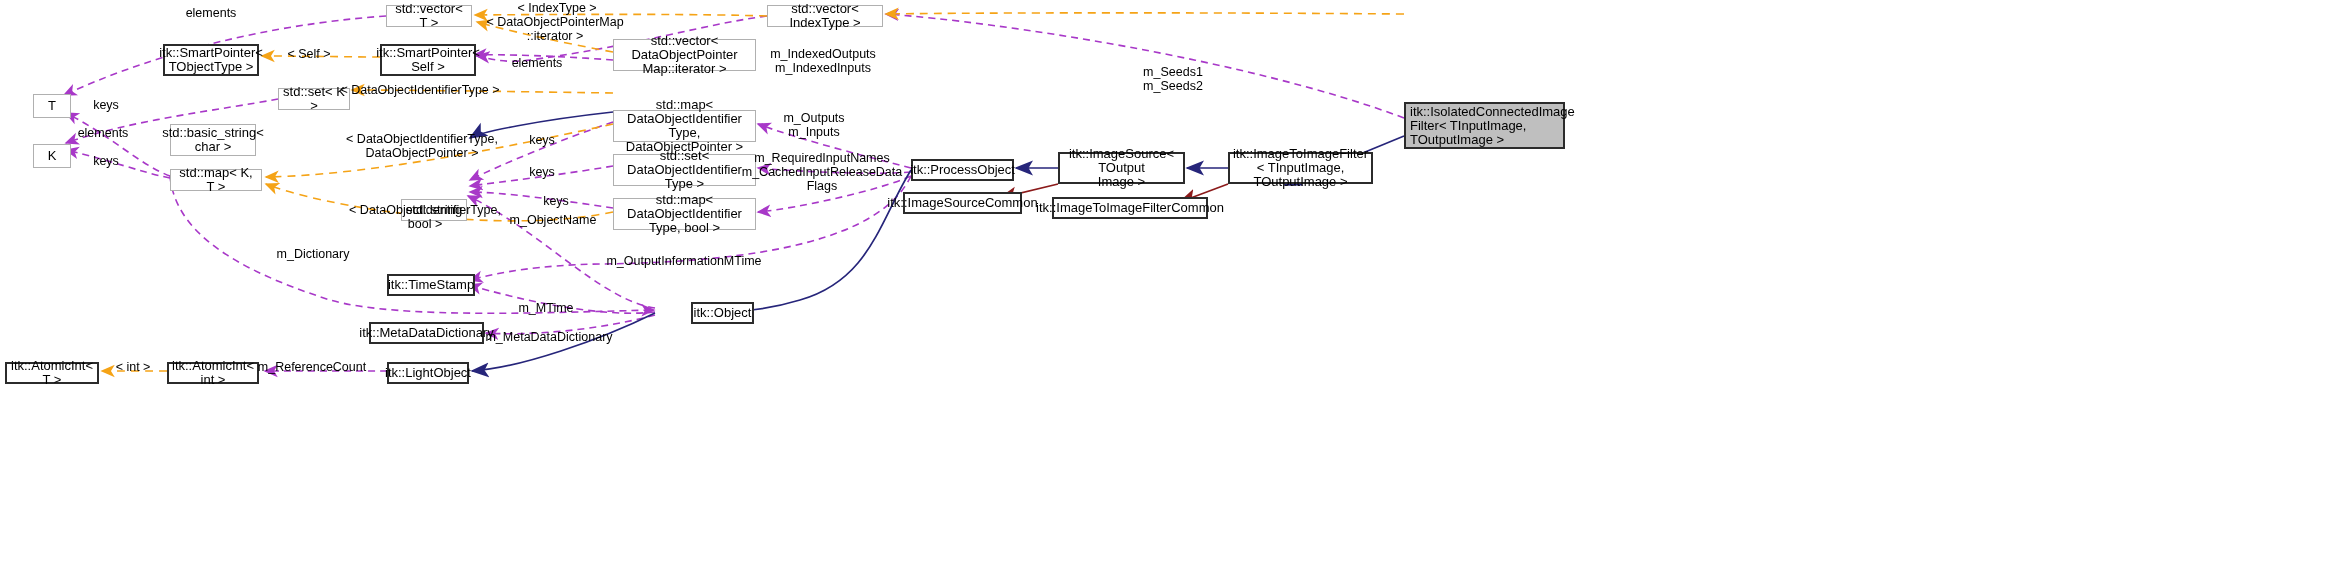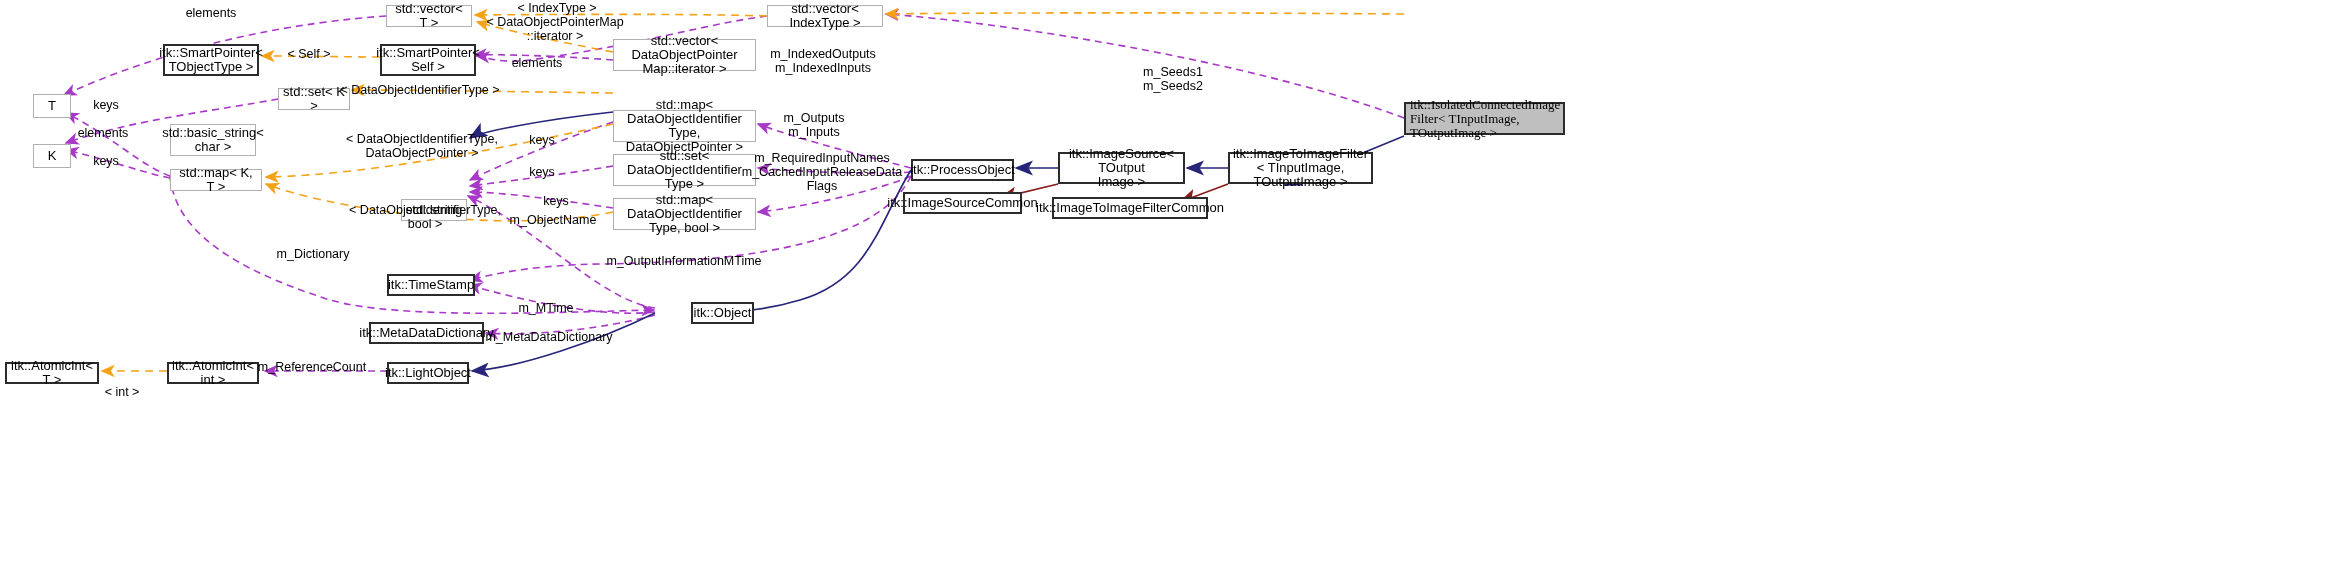--- a/index.html
+++ b/index.html
@@ -119,21 +119,21 @@
       <div class="node thin" style="left: 613px; top: 198px; width: 143px; height: 32px;">std::map&lt; DataObjectIdentifier
 Type, bool &gt;</div>
       <div class="node thick" style="left: 911px; top: 159px; width: 103px; height: 22px;">itk::ProcessObject</div>
       <div class="node thick" style="left: 903px; top: 192px; width: 119px; height: 22px;">itk::ImageSourceCommon</div>
       <div class="node thick" style="left: 655px; top: 302px; width: 63px; height: 22px; margin-left: 36px;">itk::Object</div>
       <div class="node thick" style="left: 1058px; top: 152px; width: 127px; height: 32px;">itk::ImageSource&lt; TOutput
 Image &gt;</div>
       <div class="node thick" style="left: 1052px; top: 197px; width: 156px; height: 22px;">itk::ImageToImageFilterCommon</div>
       <div class="node thick" style="left: 1228px; top: 152px; width: 145px; height: 32px;">itk::ImageToImageFilter
 &lt; TInputImage, TOutputImage &gt;</div>
-      <div class="node hl" style="left: 1404px; top: 102px; width: 161px; height: 33px; font-family: Liberation Serif, serif;">itk::IsolatedConnectedImage
+      <div class="node hl" style="left: 1404px; top: 102px; width: 161px; height: 47px;">itk::IsolatedConnectedImage
 Filter&lt; TInputImage, TOutputImage &gt;</div>
     </div>
   <div id="labels">
       <div class="elabel" style="left: 211px; top: 13px;">elements</div>
       <div class="elabel" style="left: 557px; top: 8px;">&lt; IndexType &gt;</div>
       <div class="elabel" style="left: 555px; top: 29px;">&lt; DataObjectPointerMap
 ::iterator &gt;</div>
       <div class="elabel" style="left: 309px; top: 54px;">&lt; Self &gt;</div>
       <div class="elabel" style="left: 537px; top: 63px;">elements</div>
       <div class="elabel" style="left: 823px; top: 61px;">m_IndexedOutputs
@@ -155,15 +155,15 @@
       <div class="elabel" style="left: 542px; top: 172px;">keys</div>
       <div class="elabel" style="left: 556px; top: 201px;">keys</div>
       <div class="elabel" style="left: 425px; top: 217px;">&lt; DataObjectIdentifierType,
 bool &gt;</div>
       <div class="elabel" style="left: 553px; top: 220px;">m_ObjectName</div>
       <div class="elabel" style="left: 684px; top: 261px;">m_OutputInformationMTime</div>
       <div class="elabel" style="left: 313px; top: 254px;">m_Dictionary</div>
       <div class="elabel" style="left: 546px; top: 308px;">m_MTime</div>
       <div class="elabel" style="left: 549px; top: 337px;">m_MetaDataDictionary</div>
       <div class="elabel" style="left: 312px; top: 367px;">m_ReferenceCount</div>
-      <div class="elabel" style="left: 122px; top: 367px; margin-top: 25px;">&lt; int &gt;</div>
+      <div class="elabel" style="left: 133px; top: 367px;">&lt; int &gt;</div>
     </div>
 </div>
 
 </body></html>

